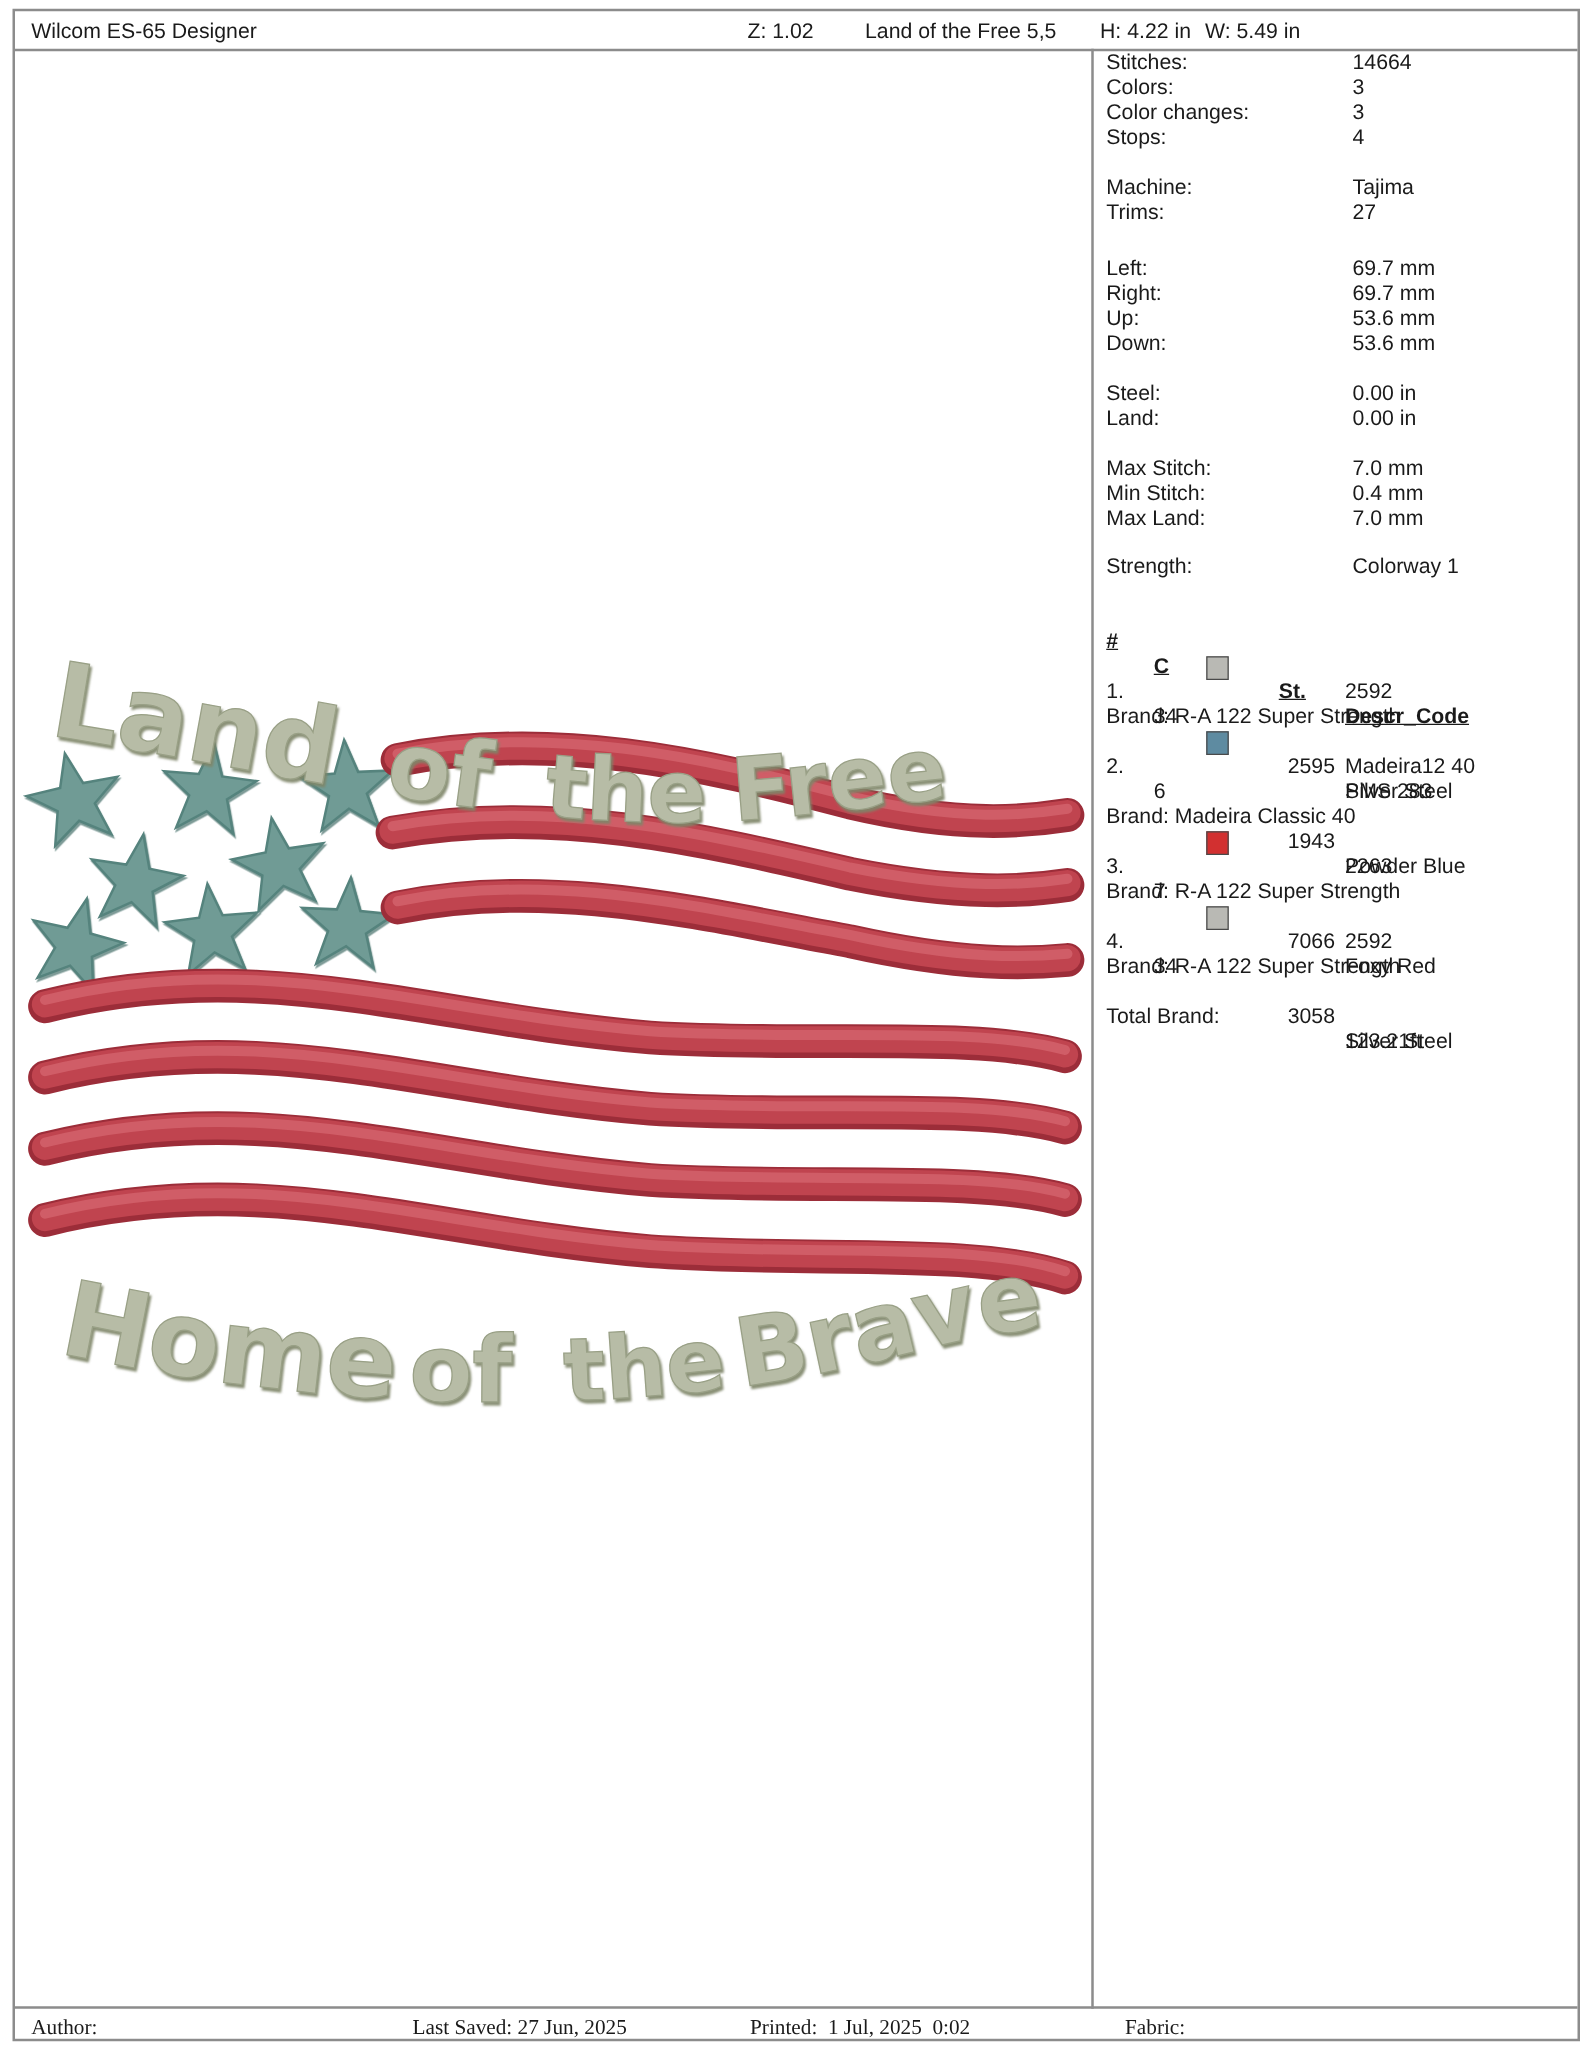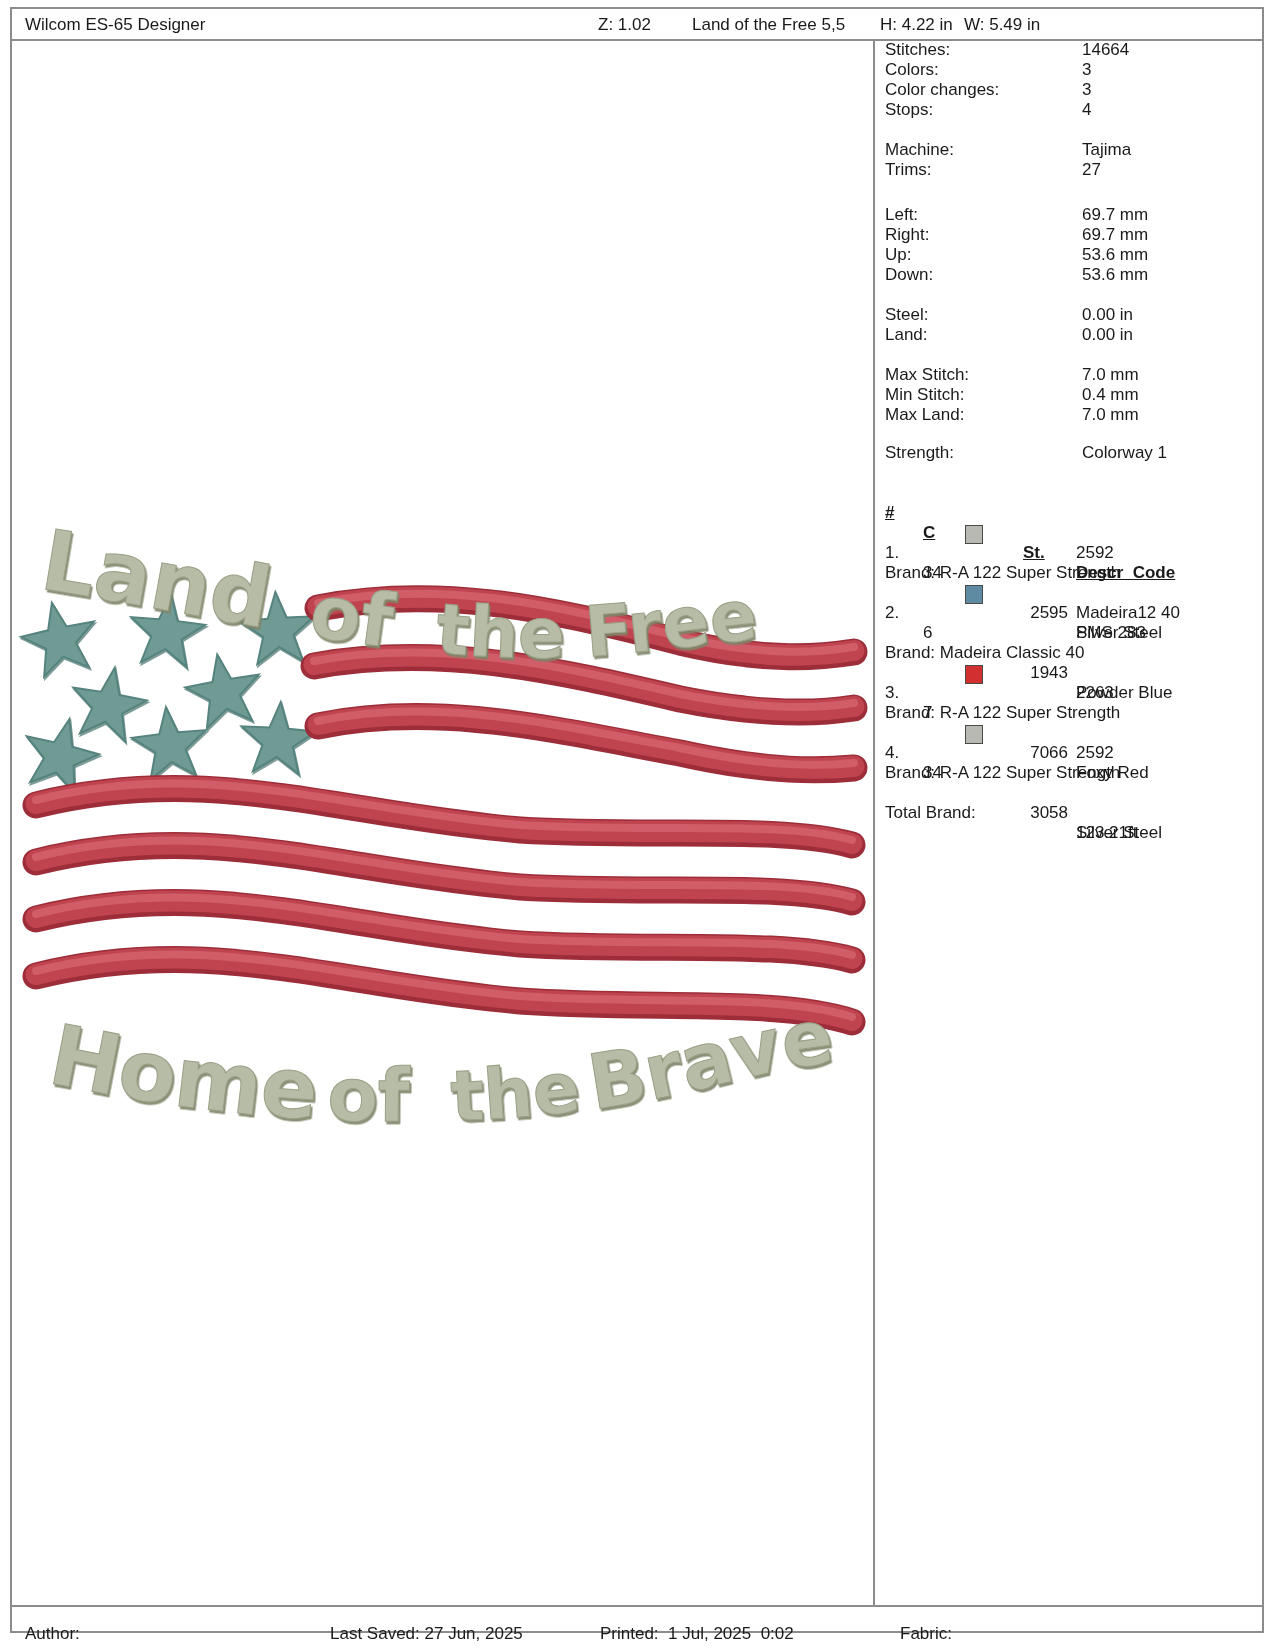--- a/index.html
+++ b/index.html
@@ -1,21 +1,21 @@
 <!DOCTYPE html>
 <html><head>
 <meta charset="utf-8">
 <style>
   html,body{margin:0;padding:0;background:#ffffff;}
   body{width:1275px;height:1650px;position:relative;font-family:"Liberation Sans","DejaVu Sans",sans-serif;color:#1a1a1a;}
   .page{position:absolute;left:10px;top:7px;width:1250px;height:1622px;border:2px solid #8c8c8c;background:#fff;}
   .hdr{position:absolute;left:0;top:0;right:0;height:30px;border-bottom:2px solid #8c8c8c;font-size:17px;}
   .hdr span{position:absolute;top:6px;white-space:pre;}
   .ftr{position:absolute;left:0;right:0;bottom:0;height:24px;border-top:2px solid #8c8c8c;font-size:17px;}
-  .ftr span{position:absolute;top:17px;white-space:pre;}
+  .ftr span{position:absolute;top:5px;white-space:pre;font-family:Liberation Serif, serif;}
   .vdiv{position:absolute;left:861px;top:30px;bottom:24px;width:2px;background:#8c8c8c;}
   .panel{position:absolute;left:873px;top:0;width:375px;font-size:17px;line-height:20px;}
   .pline{position:absolute;left:0;white-space:pre;text-align:center;}
   .pline .val{position:absolute;left:197px;white-space:pre;}
   .ttable{position:absolute;left:873px;top:474px;width:375px;font-size:17px;line-height:20px;}
   .tl{position:absolute;left:0;white-space:pre;}
   .th{font-weight:bold;text-decoration:underline;}
   .cnum{position:absolute;left:0;}
   .cc{position:absolute;left:38px;}
   .cst{position:absolute;left:100px;width:83px;text-align:right;}

